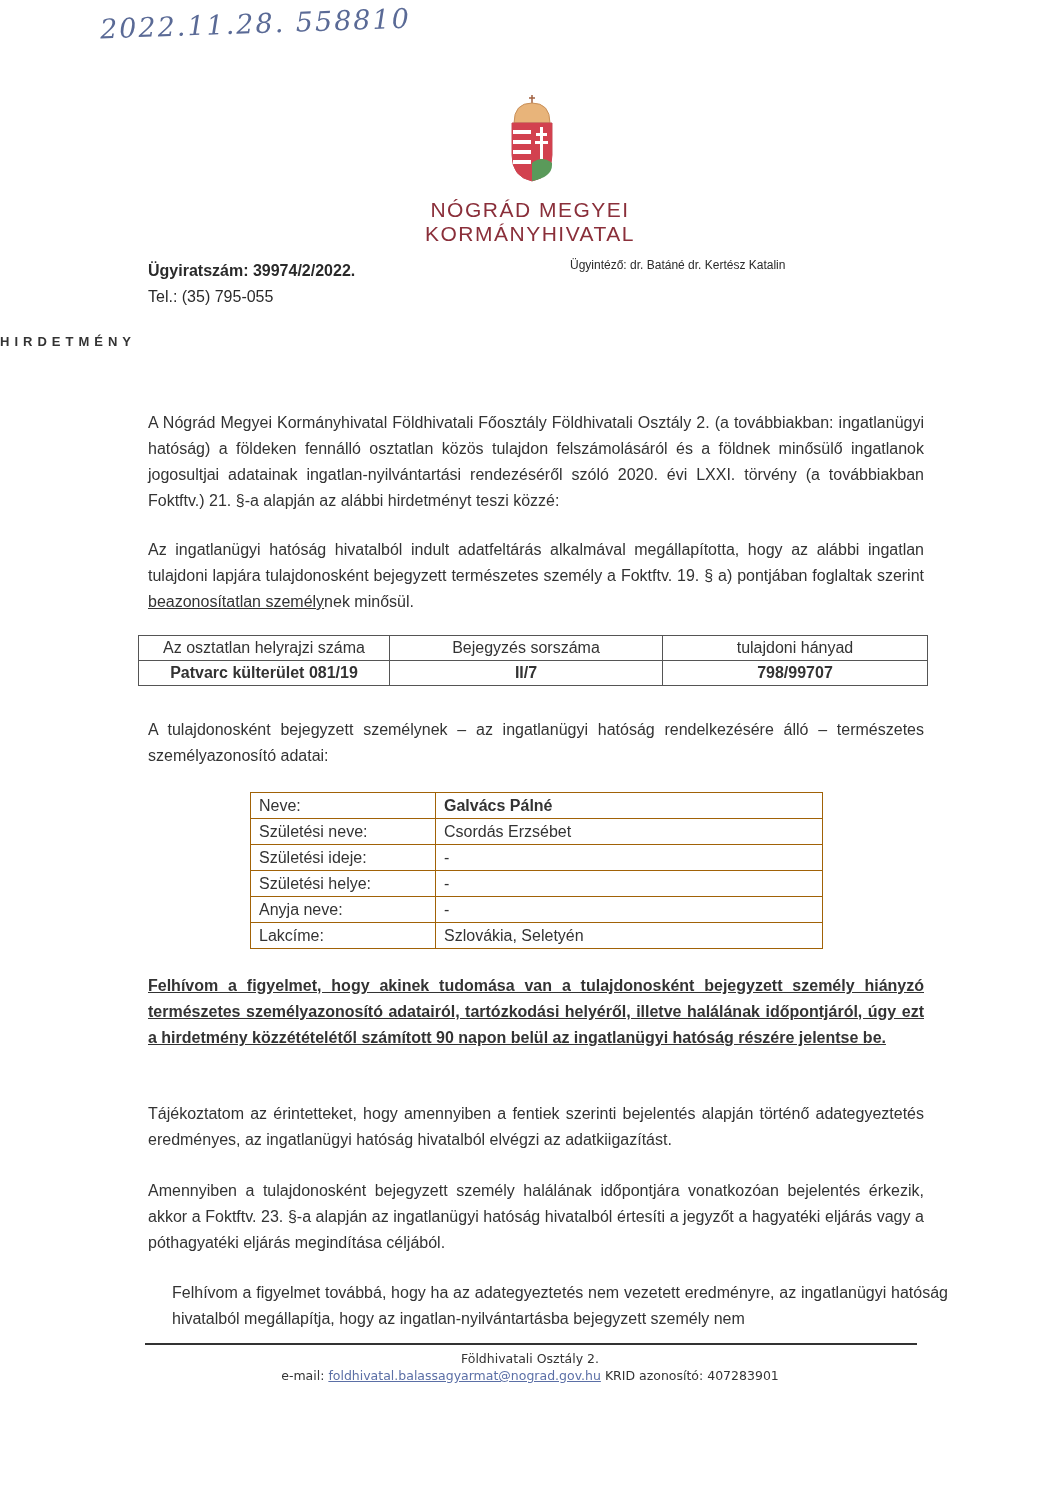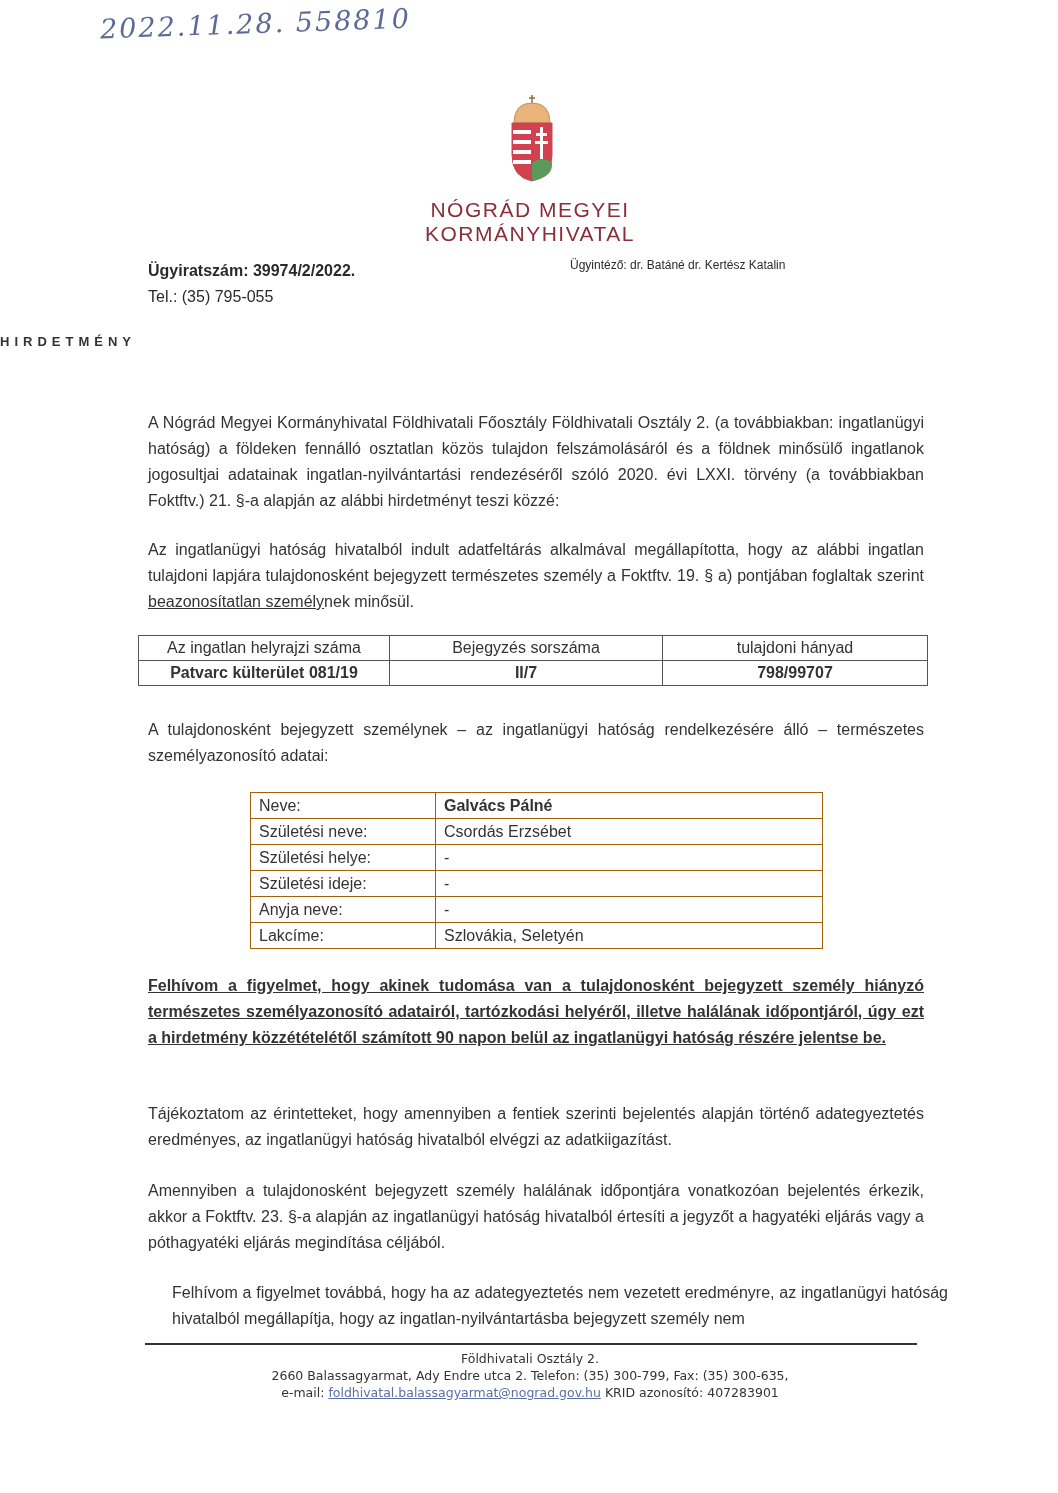--- a/index.html
+++ b/index.html
@@ -75,21 +75,21 @@
 
 <div class="abs para p1">A Nógrád Megyei Kormányhivatal Földhivatali Főosztály Földhivatali Osztály 2. (a továbbiakban: ingatlanügyi hatóság) a földeken fennálló osztatlan közös tulajdon felszámolásáról és a földnek minősülő ingatlanok jogosultjai adatainak ingatlan-nyilvántartási rendezéséről szóló 2020. évi LXXI. törvény (a továbbiakban Foktftv.) 21. §-a alapján az alábbi hirdetményt teszi közzé:</div>
 
 <div class="abs para p2">
   <span>Az ingatlanügyi hatóság hivatalból indult adatfeltárás alkalmával megállapította, hogy az alábbi ingatlan tulajdoni lapjára tulajdonosként bejegyzett természetes személy a Foktftv. 19. § a) pontjában foglaltak szerint </span><span class="u">beazonosítatlan személy</span><span>nek minősül.</span>
 </div>
 
 <table class="abs t1">
   <tbody>
       <tr>
-    <td style="width:250px">Az ingatlan helyrajzi száma</td>
+    <td style="width:250px">Az osztatlan helyrajzi száma</td>
     <td style="width:272px">Bejegyzés sorszáma</td>
     <td>tulajdoni hányad</td>
   </tr>
   <tr>
     <td class="bold">Patvarc külterület 081/19</td>
     <td class="bold">II/7</td>
     <td class="bold">798/99707</td>
   </tr>
 </tbody>
   </table>
@@ -100,25 +100,25 @@
   <tbody>
       <tr>
         <td class="lab">Neve:</td>
         <td class="val bold">Galvács Pálné</td>
       </tr>
   <tr>
         <td class="lab">Születési neve:</td>
         <td class="val">Csordás Erzsébet</td>
       </tr>
   <tr>
-        <td class="lab">Születési helye:</td>
+        <td class="lab">Születési ideje:</td>
         <td class="val">-</td>
       </tr>
   <tr>
-        <td class="lab">Születési ideje:</td>
+        <td class="lab">Születési helye:</td>
         <td class="val">-</td>
       </tr>
   <tr>
         <td class="lab">Anyja neve:</td>
         <td class="val">-</td>
       </tr>
   <tr>
         <td class="lab">Lakcíme:</td>
         <td class="val">Szlovákia, Seletyén</td>
       </tr>
@@ -127,15 +127,14 @@
 
 <div class="abs para p4">Felhívom a figyelmet, hogy akinek tudomása van a tulajdonosként bejegyzett személy hiányzó természetes személyazonosító adatairól, tartózkodási helyéről, illetve halálának időpontjáról, úgy ezt a hirdetmény közzétételétől számított 90 napon belül az ingatlanügyi hatóság részére jelentse be.</div>
 <div class="abs para p5">Tájékoztatom az érintetteket, hogy amennyiben a fentiek szerinti bejelentés alapján történő adategyeztetés eredményes, az ingatlanügyi hatóság hivatalból elvégzi az adatkiigazítást.</div>
 <div class="abs para p6">Amennyiben a tulajdonosként bejegyzett személy halálának időpontjára vonatkozóan bejelentés érkezik, akkor a Foktftv. 23. §-a alapján az ingatlanügyi hatóság hivatalból értesíti a jegyzőt a hagyatéki eljárás vagy a póthagyatéki eljárás megindítása céljából.</div>
 <div class="abs para p7">Felhívom a figyelmet továbbá, hogy ha az adategyeztetés nem vezetett eredményre, az ingatlanügyi hatóság hivatalból megállapítja, hogy az ingatlan-nyilvántartásba bejegyzett személy nem</div>
 
 <div class="abs rule"></div>
 
 <div class="abs footer">
   <div>Földhivatali Osztály 2.</div>
-  <div>2660 Balassagyarmat, Ady Endre utca 2. Telefon: (35) 300-799, Fax: (35) 300-635,</div>
   <div><span>e-mail: </span><a>foldhivatal.balassagyarmat@nograd.gov.hu</a><span> KRID azonosító: 407283901</span></div>
 </div>
 
 </body></html>

